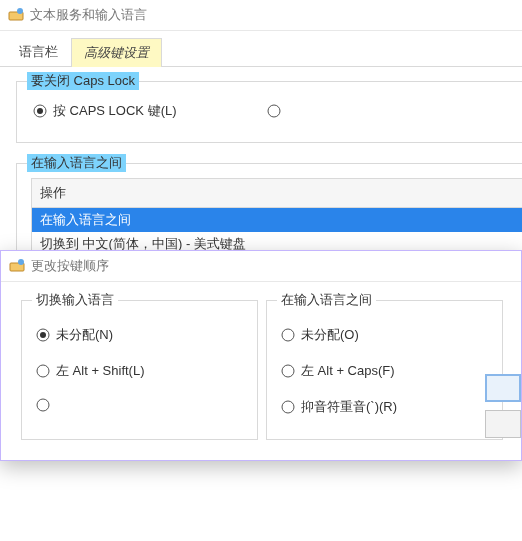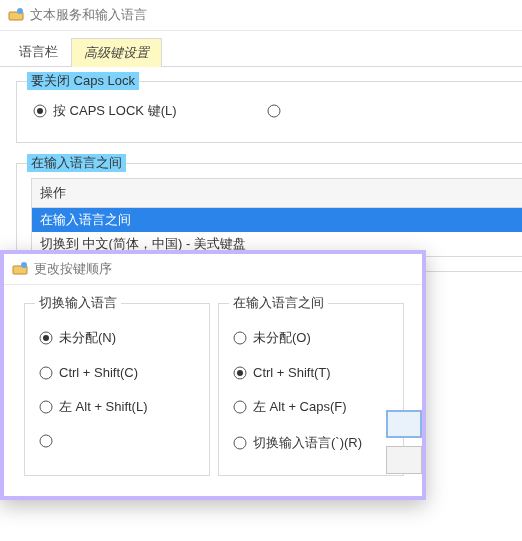--- a/index.html
+++ b/index.html
@@ -18,21 +18,21 @@
   .radio { display: flex; align-items: center; gap: 6px; cursor: pointer; text-align: center; }
   .radio svg { width: 14px; height: 14px; flex: none; }
   .hotkey-header { display: flex; background: #f6f6f6; border: 1px solid #d9d9d9; }
   .hotkey-header > div { padding: 5px 8px; border-right: 1px solid #d9d9d9; }
   .col-action { flex: 1; }
   .hotkey-list { border: 1px solid #d9d9d9; border-top: none; }
   .hotkey-row { padding: 3px 8px; }
   .hotkey-row.selected { background: #2a84ea; color: #fff; }
   .hotkey-row.partial { padding: 3px 8px; color: #333; }
 
-  .child-window { left: 0; top: 250px; width: 426px; border: 4px solid #c4b5fd; box-shadow: 0 6px 20px rgba(0,0,0,.25); }
+  .child-window { left: 0; top: 250px; width: 522px; border: 1px solid #c4b5fd; box-shadow: 0 6px 20px rgba(0,0,0,.25); }
   .child-body { padding: 18px 18px 20px 20px; display: flex; gap: 8px; }
   .radiocol { flex: 1; border: 1px solid #d9d9d9; padding: 16px 14px 14px 14px; position: relative; }
   .radiocol > legend { position: absolute; top: -10px; left: 10px; background: #fff; padding: 0 4px; }
   .radiocol .radio { padding: 9px 0; }
   .btn-placeholder { position: absolute; right: 0; bottom: 58px; width: 36px; height: 28px; border: 2px solid #89b7ea; background: #e9f2fb; }
   .btn-placeholder2 { position: absolute; right: 0; bottom: 22px; width: 36px; height: 28px; border: 1px solid #c4c4c4; background: #f3f3f3; }
 </style>
 </head>
 <body>
 
@@ -108,26 +108,20 @@
         <svg viewBox="0 0 14 14">
             <circle cx="7" cy="7" r="6" fill="none" stroke="#555"></circle>
             <circle cx="7" cy="7" r="3" fill="#333"></circle>
           </svg>
         <span>未分配(N)</span>
       </label>
       <label class="radio">
         <svg viewBox="0 0 14 14">
             <circle cx="7" cy="7" r="6" fill="none" stroke="#555"></circle>
           </svg>
-        <span>Ctrl + Shift(C)</span>
-      </label>
-      <label class="radio">
-        <svg viewBox="0 0 14 14">
-            <circle cx="7" cy="7" r="6" fill="none" stroke="#555"></circle>
-          </svg>
         <span>左 Alt + Shift(L)</span>
       </label>
       <label class="radio">
         <svg viewBox="0 0 14 14">
             <circle cx="7" cy="7" r="6" fill="none" stroke="#555"></circle>
           </svg>
       </label>
     </div>
 
     <div class="radiocol">
@@ -135,34 +129,27 @@
 
       <label class="radio">
         <svg viewBox="0 0 14 14">
             <circle cx="7" cy="7" r="6" fill="none" stroke="#555"></circle>
           </svg>
         <span>未分配(O)</span>
       </label>
       <label class="radio">
         <svg viewBox="0 0 14 14">
             <circle cx="7" cy="7" r="6" fill="none" stroke="#555"></circle>
-            <circle cx="7" cy="7" r="3" fill="#333"></circle>
-          </svg>
-        <span>Ctrl + Shift(T)</span>
-      </label>
-      <label class="radio">
-        <svg viewBox="0 0 14 14">
-            <circle cx="7" cy="7" r="6" fill="none" stroke="#555"></circle>
           </svg>
         <span>左 Alt + Caps(F)</span>
       </label>
       <label class="radio">
         <svg viewBox="0 0 14 14">
             <circle cx="7" cy="7" r="6" fill="none" stroke="#555"></circle>
           </svg>
-        <span>切换输入语言(`)(R)</span>
+        <span>抑音符重音(`)(R)</span>
       </label>
     </div>
   </div>
 
   <div class="btn-placeholder"></div>
   <div class="btn-placeholder2"></div>
 </div>
 
 </body></html>

